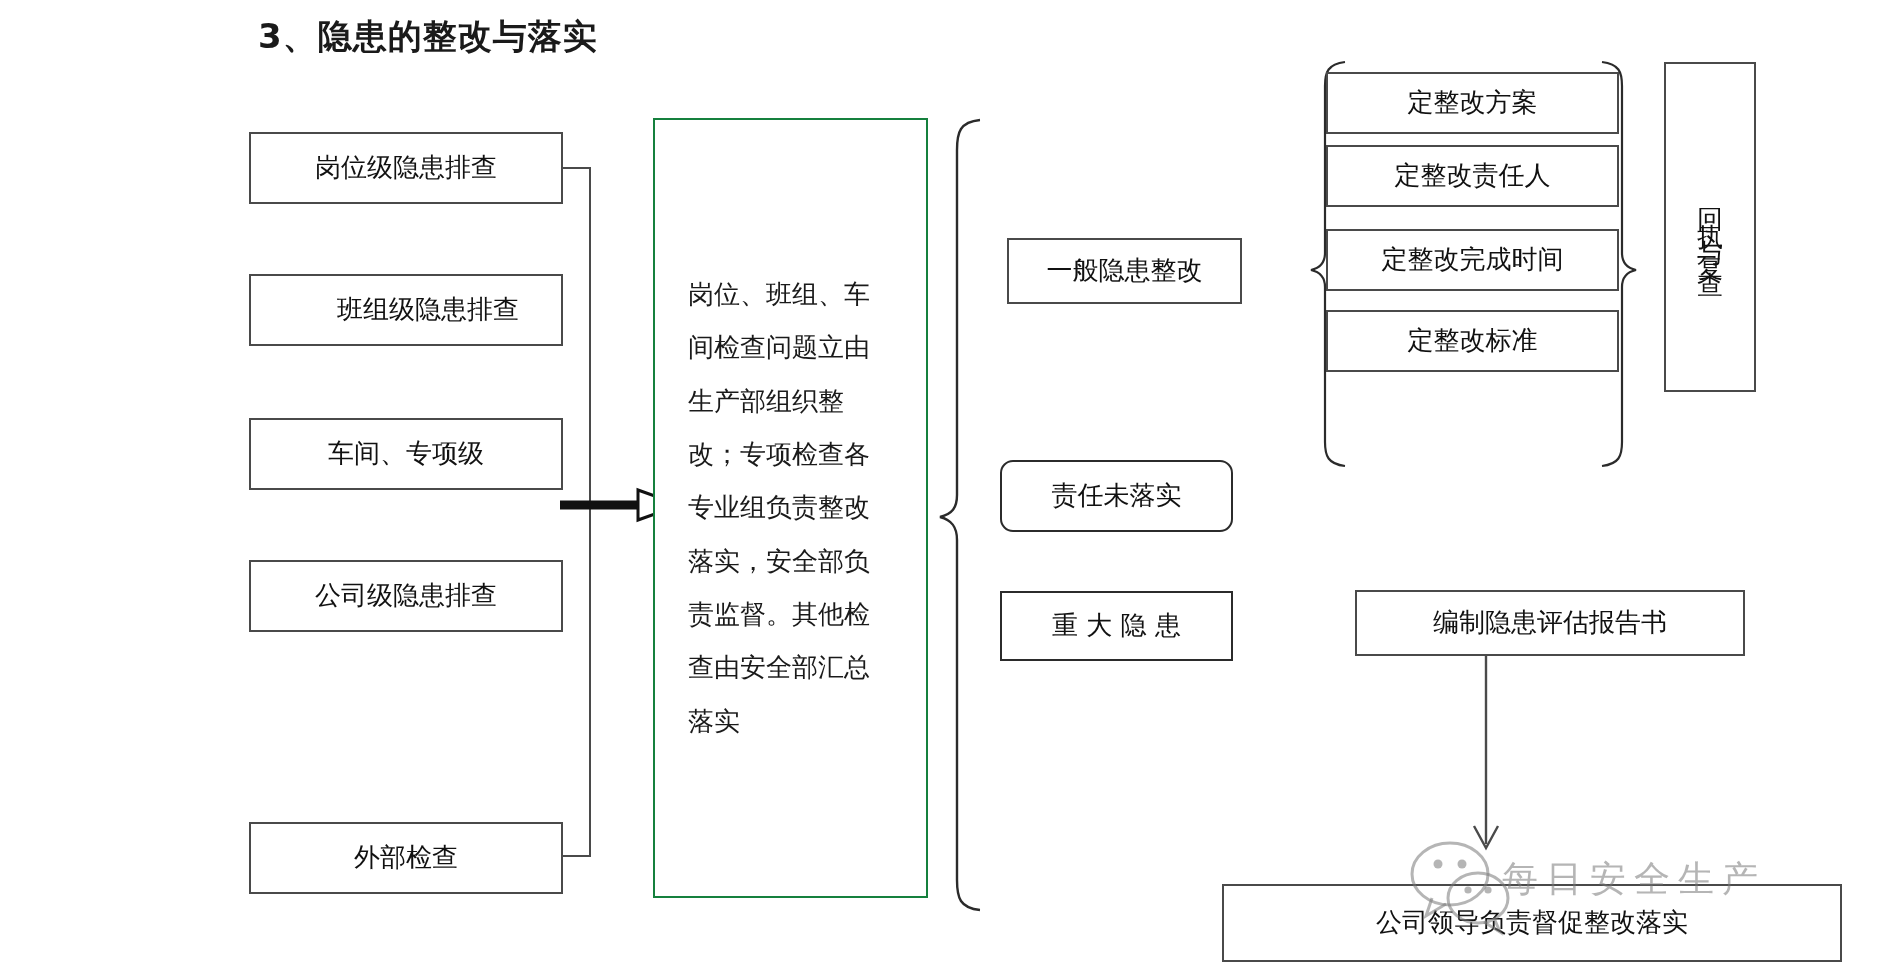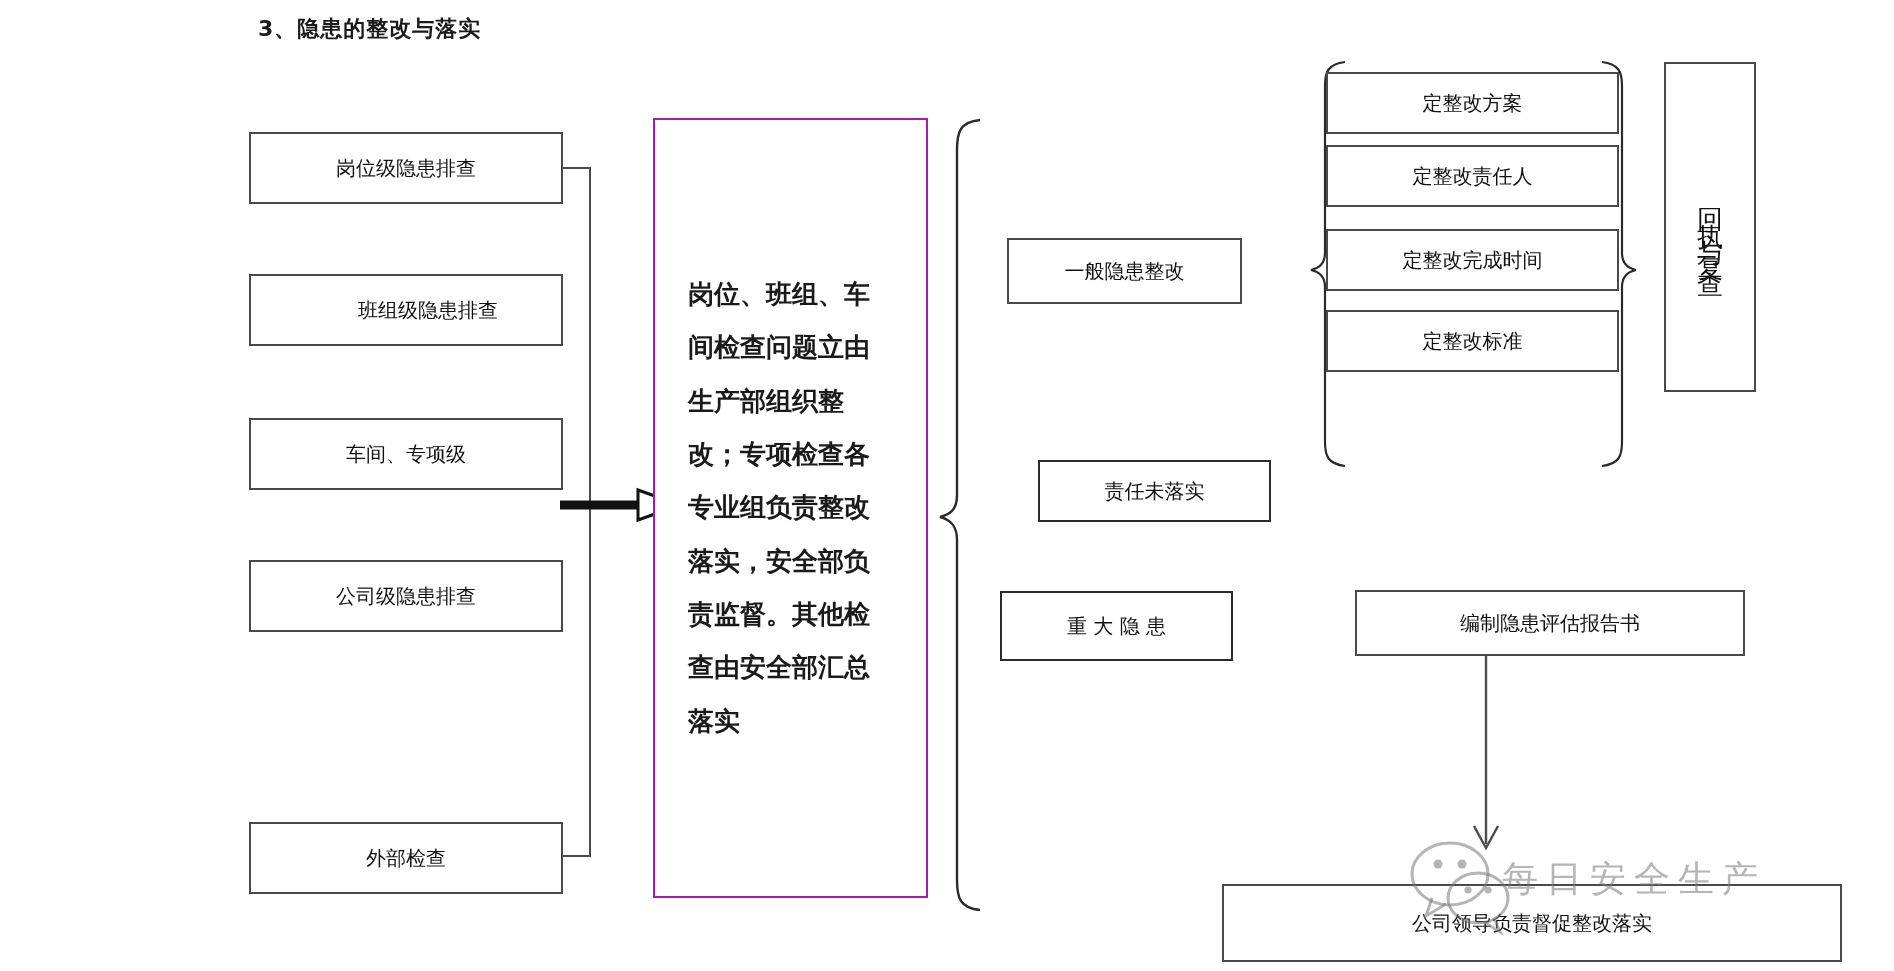--- a/index.html
+++ b/index.html
@@ -15,56 +15,55 @@
     position: relative;
     width: 1894px;
     height: 971px;
     background: #ffffff;
     overflow: hidden;
   }
   .title {
     position: absolute;
     left: 258px;
     top: 14px;
-    font-size: 22px;
+    font-size: 34px;
     font-weight: bold;
     letter-spacing: 1px;
     white-space: nowrap;
     font-family: "DejaVu Sans", "Liberation Sans", sans-serif;
   }
   .box {
     position: absolute;
     box-sizing: border-box;
     border: 2px solid #4a4a4a;
     background: #ffffff;
     display: flex;
     align-items: center;
     justify-content: center;
     text-align: center;
-    font-size: 20px;
+    font-size: 26px;
     line-height: 1.35;
     color: #111;
     white-space: nowrap;
   }
   .box.dark { border-color: #2b2b2b; }
   .box-vertical {
     writing-mode: vertical-rl;
     text-orientation: upright;
     letter-spacing: 16px;
     white-space: nowrap;
   }
   .centerbox {
     position: absolute;
     box-sizing: border-box;
-    border: 2px solid #a21caf;
+    border: 2px solid #15803d;
     background: #ffffff;
     display: flex;
     align-items: center;
     justify-content: center;
-    font-weight: bold;
   }
   .centerbox .ctext {
     font-size: 26px;
     line-height: 2.05;
     text-align: left;
     width: 205px;
     word-break: break-all;
   }
   .svg-layer {
     position: absolute;
@@ -179,21 +178,21 @@
   <div class="box" style="left:1326px; top:72px; width:293px; height:62px;">定整改方案</div>
 
   <div class="box" style="left:1326px; top:145px; width:293px; height:62px;">定整改责任人</div>
 
   <div class="box" style="left:1326px; top:229px; width:293px; height:62px;">定整改完成时间</div>
 
   <div class="box" style="left:1326px; top:310px; width:293px; height:62px;">定整改标准</div>
 
   <div class="box box-vertical" style="left:1664px; top:62px; width:92px; height:330px; font-size:26px;">回执与复查</div>
 
-  <div class="box dark" style="left:1038px; top:460px; width:233px; height:62px;">责任未落实</div>
+  <div class="box dark" style="left:1000px; top:460px; width:233px; height:72px;border-radius:13px;">责任未落实</div>
 
 
   <div class="box dark" style="left:1000px; top:591px; width:233px; height:70px;">重 大 隐 患</div>
 
   <div class="box" style="left:1355px; top:590px; width:390px; height:66px;">编制隐患评估报告书</div>
 
   <div class="box" style="left:1222px; top:845px; width:620px; height:78px;margin-top:39px;">公司领导负责督促整改落实</div>
 
   <svg class="wm" style="left:1402px; top:832px; width:120px; height:110px;" viewBox="0 0 120 110">
     <g fill="none" stroke="rgba(120,120,120,0.55)" stroke-width="3">

